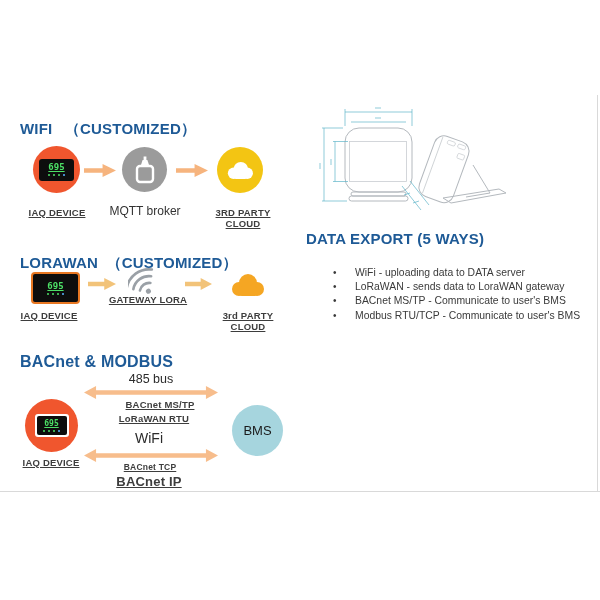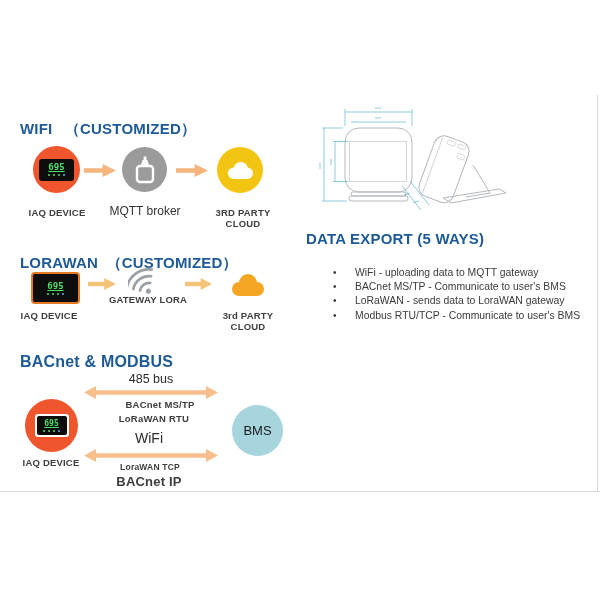--- a/index.html
+++ b/index.html
@@ -1,20 +1,20 @@
 <!DOCTYPE html>
 <html><head>
 <meta charset="utf-8">
 <style>
   html,body{margin:0;padding:0;}
   body{width:600px;height:600px;background:#ffffff;position:relative;overflow:hidden;
        font-family:"Liberation Sans",sans-serif;color:#3a3a3a;}
   .abs{position:absolute;}
   .heading{font-weight:bold;color:#1E5A96;font-size:15px;letter-spacing:.2px;white-space:nowrap;}
-  .cap-label{font-size:9.5px;font-weight:bold;color:#3d3d3d;text-align:center;letter-spacing:.2px;}
+  .cap-label{font-size:9.5px;font-weight:bold;color:#3d3d3d;text-align:center;letter-spacing:.2px;text-decoration:underline;}
   .circle{border-radius:50%;display:flex;align-items:center;justify-content:center;}
   .arrow{clip-path:polygon(0% 32%,58% 32%,58% 0%,100% 50%,58% 100%,58% 68%,0% 68%);}
   .dbl-arrow{clip-path:polygon(0% 50%,9% 0%,9% 33%,91% 33%,91% 0%,100% 50%,91% 100%,91% 67%,9% 67%,9% 100%);}
   .device-screen{background:#0d0d0d;border-radius:3px;display:flex;flex-direction:column;
        align-items:center;justify-content:center;position:relative;}
   .device-reading{font-family:"DejaVu Sans Mono",monospace;color:#4CE066;font-weight:bold;line-height:1;text-decoration:underline;}
   .device-dots{display:flex;gap:3px;margin-top:2px;}
   .device-dots i{width:2px;height:2px;background:#4CE066;border-radius:50%;display:block;}
   .device-dots i:last-child{background:#58b6ff;}
   .divider{background:#d9d9d9;}
@@ -122,33 +122,33 @@
           <i></i>
           <i></i>
           <i></i>
         </span>
     </div>
   </div>
 </div>
 
 <div class="abs" style="left:119px;top:430px;width:60px;text-align:center;font-size:14px;color:#2b2b2b;">WiFi</div>
 <div class="abs dbl-arrow" style="left:84px;top:449px;width:134px;height:13px;background:#F7BD8C;"></div>
-<div class="abs cap-label" style="left:110px;top:462px;width:80px;font-size:8.5px;">LoraWAN TCP</div>
+<div class="abs cap-label" style="left:110px;top:462px;width:80px;font-size:8.5px;">BACnet TCP</div>
 <div class="abs cap-label" style="left:109px;top:474px;width:80px;font-size:13px;">BACnet IP</div>
 
 <div class="abs circle" style="left:232px;top:405px;width:51px;height:51px;background:#A6D5DE;font-size:13px;color:#1a1a1a;">
   <span>BMS</span>
 </div>
 <div class="abs cap-label" style="left:14px;top:457px;width:74px;">IAQ DEVICE</div>
 
 <div class="abs heading" style="left:306px;top:230px;font-size:15px;">DATA EXPORT (5 WAYS)</div>
 <ul class="abs bullet-list" style="left:322px;top:266px;width:268px;">
-  <li>WiFi - uploading data to MQTT gateway</li>
+  <li>WiFi - uploading data to DATA server</li>
+  <li>LoRaWAN - sends data to LoraWAN gateway</li>
   <li>BACnet MS/TP - Communicate to user's BMS</li>
-  <li>LoRaWAN - sends data to LoraWAN gateway</li>
   <li>Modbus RTU/TCP - Communicate to user's BMS</li>
 </ul>
 
 <div class="abs" style="left:318px;top:93px;">
   <svg width="250" height="140" viewBox="0 0 250 140">
 
     <g stroke="#b4b9be" fill="none" stroke-width="1">
       <rect x="27" y="35" width="67" height="64" rx="14"></rect>
       <rect x="31.5" y="48.5" width="57" height="40" stroke="#c9cdd1" stroke-width="0.8"></rect>
       <rect x="33" y="99" width="55" height="4" rx="2"></rect>

